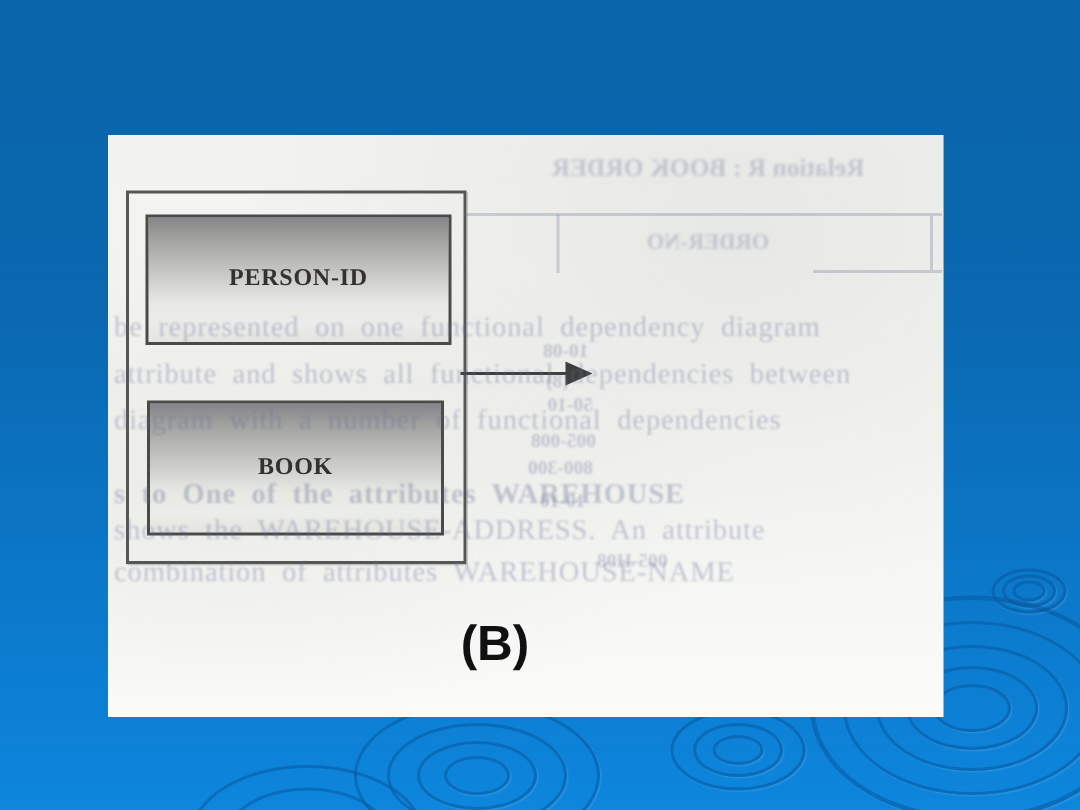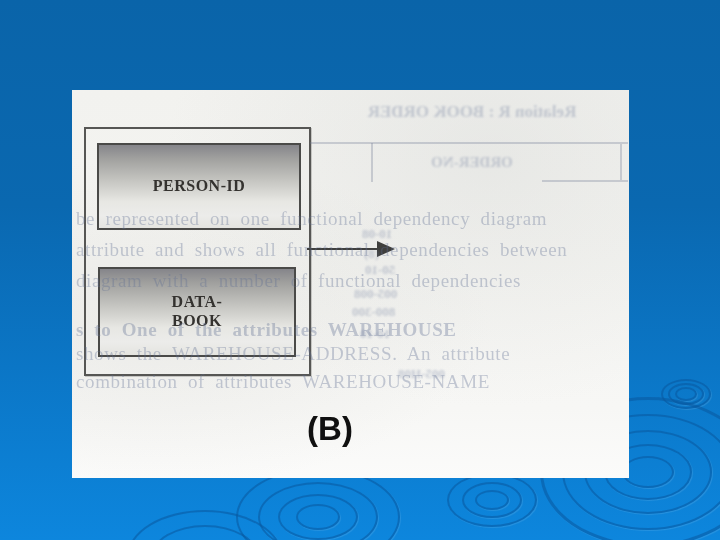--- a/index.html
+++ b/index.html
@@ -103,21 +103,20 @@
 
   <div class="page">
 
     <div class="outer-box"></div>
 
     <div class="gbox person-box">
       <span style="position:static;">PERSON-ID</span>
     </div>
 
     <div class="gbox data-box">
-      <span style="position:static;">DATA-</span>
       <span style="position:static;">BOOK</span>
     </div>
 
     <div class="arrow-line"></div>
     <div class="arrow-head"></div>
 
 
     <div class="caption">(B)</div>
 
     <div class="bleed">

